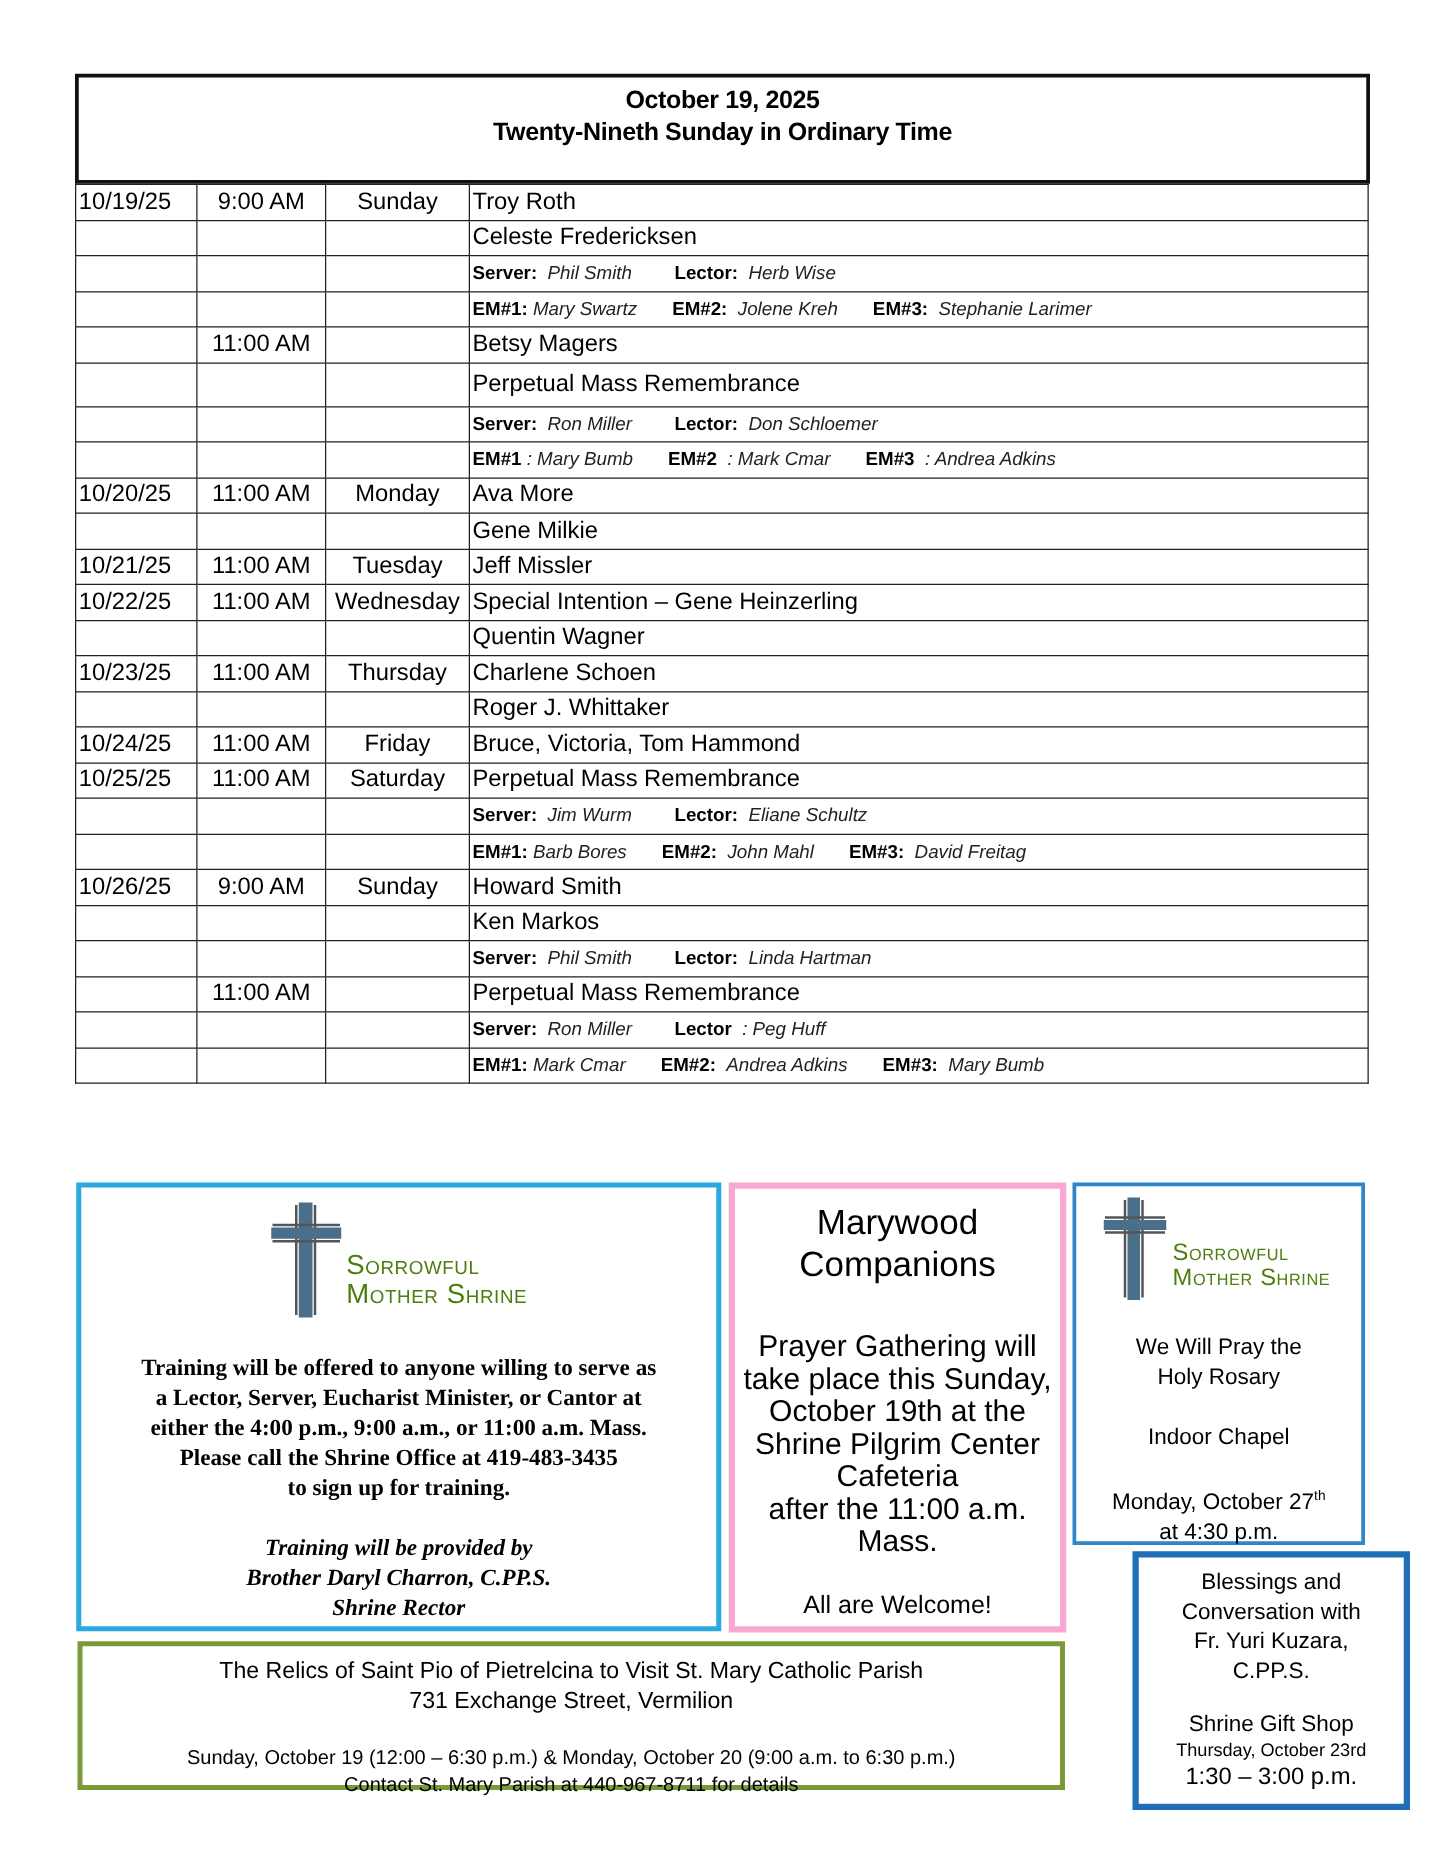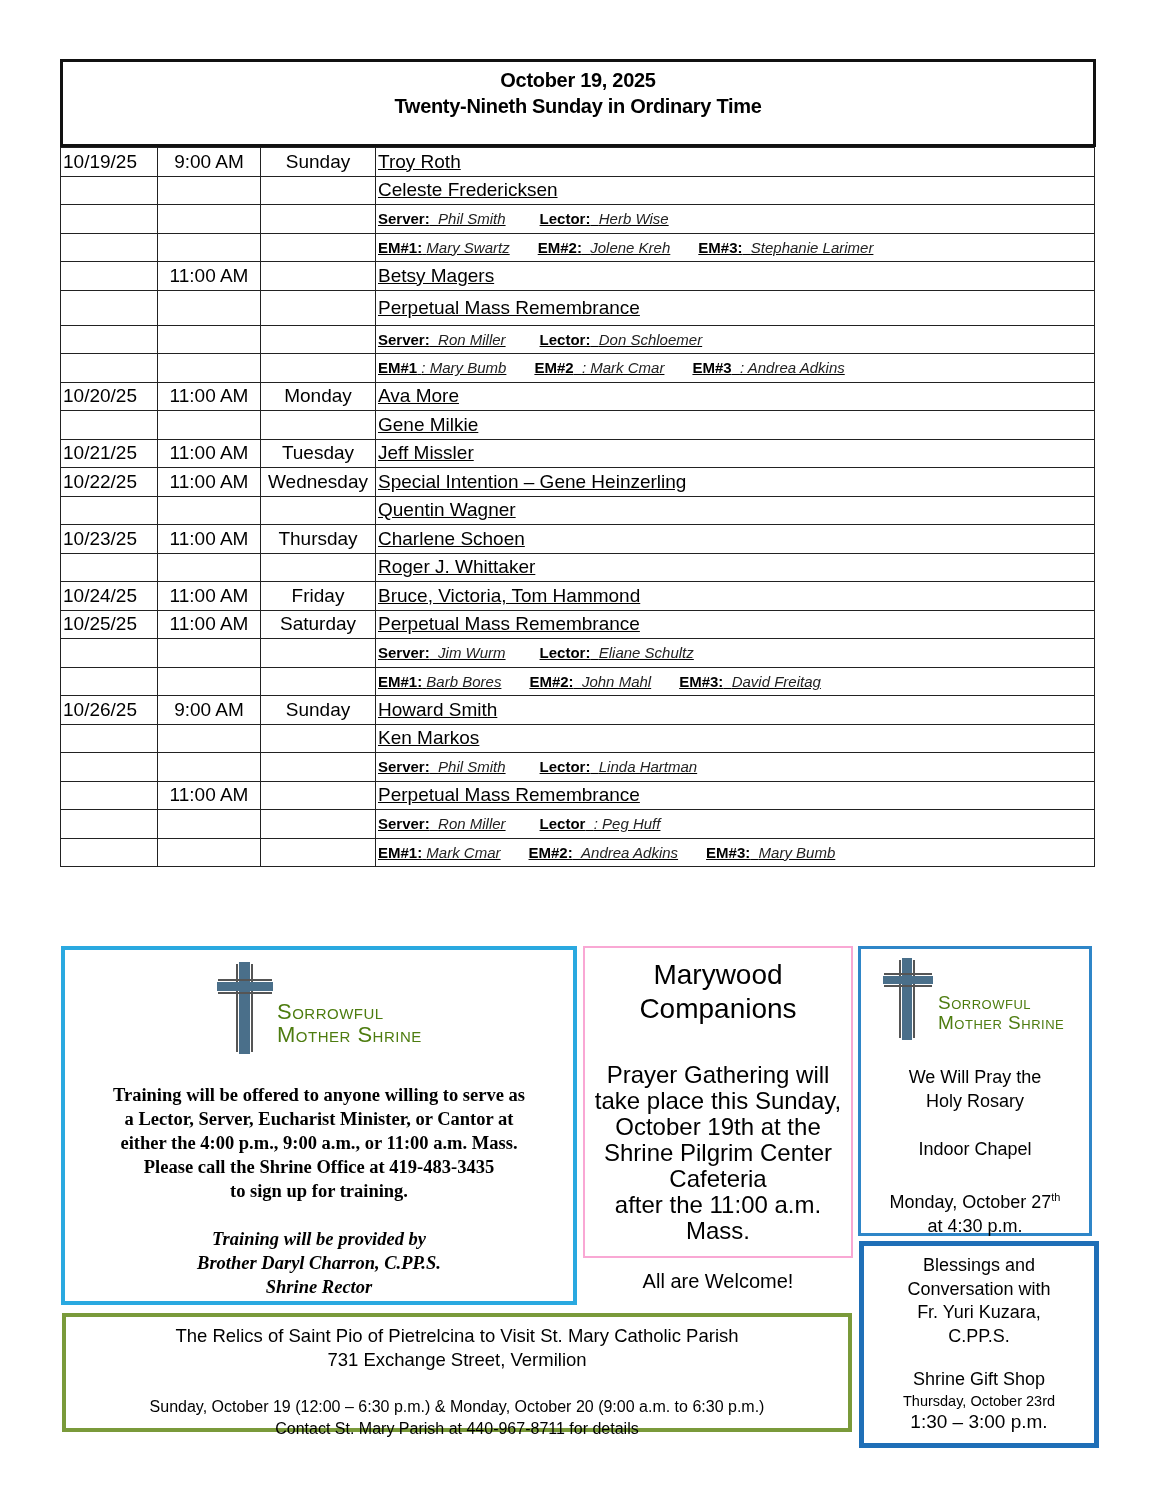--- a/index.html
+++ b/index.html
@@ -16,35 +16,35 @@
     position: absolute; left: 60px; top: 147px; width: 1035px;
     border-collapse: collapse; table-layout: fixed;
   }
   table.sched td {
     border: 1.5px solid #222; padding: 0 3px; white-space: nowrap; overflow: hidden;
     font-size: 19px; vertical-align: middle;
   }
   table.sched td.c-date { width: 97px; text-align: left; padding-left: 2px; }
   table.sched td.c-time { width: 103px; text-align: center; }
   table.sched td.c-day { width: 115px; text-align: center; padding: 0; }
-  table.sched td.c-int { padding-left: 2px; text-decoration: underline; }
+  table.sched td.c-int { padding-left: 2px; }
   tr.r-name td { height: 28.5px; }
   tr.r-tall td { height: 35px; }
   tr.r-role td { height: 28.5px; }
   tr.r-role td.c-int { font-size: 15px; }
   .lbl { font-weight: bold; }
   .val { font-style: italic; color: #222; }
   .gap1 { display: inline-block; width: 34px; }
   .gap2 { display: inline-block; width: 28px; }
 
   .box { position: absolute; background: #fff; }
   .training { left: 61px; top: 946px; width: 516px; height: 359px; border: 4px solid #2aa9e0; }
-  .marywood { left: 583px; top: 946px; width: 270px; height: 312px; border: 2px solid #f9a8d4; }
+  .marywood { left: 583px; top: 946px; width: 270px; height: 360px; border: 5px solid #f9a8d4; }
   .rosary { left: 858px; top: 946px; width: 234px; height: 290px; border: 3px solid #2f86c8; }
-  .blessing { left: 859px; top: 1241px; width: 240px; height: 207px; border: 5px solid #1f6fb7; }
+  .blessing { left: 906px; top: 1241px; width: 222px; height: 207px; border: 5px solid #1f6fb7; }
   .relics { left: 62px; top: 1313px; width: 790px; height: 119px; border: 4px solid #7a9a3a; }
 
   .logo { position: absolute; }
   .logo svg { display: block; }
   .logo .logo-text {
     position: absolute; font-family: Liberation Sans, sans-serif; color: #4d7c0f;
     font-variant: small-caps; letter-spacing: 0.5px; white-space: nowrap;
   }
 
   .training .logo { left: 150px; top: 10px; width: 220px; height: 96px; }

